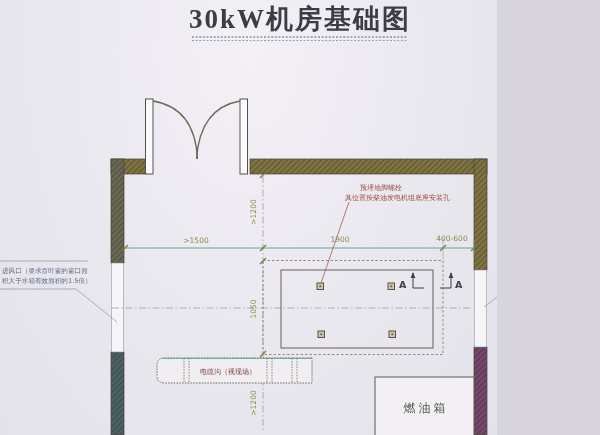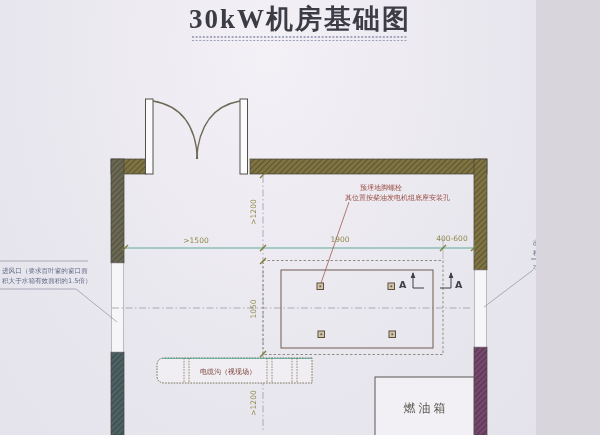--- a/index.html
+++ b/index.html
@@ -1,17 +1,17 @@
 <!DOCTYPE html>
 <html><head>
 <meta charset="utf-8">
 <style>
   html,body{margin:0;padding:0;background:#d8d6dc;}
   #screenshot{
-    position:relative;width:536px;height:435px;overflow:hidden;
+    position:relative;width:497px;height:435px;overflow:hidden;
     background:radial-gradient(ellipse at 50% 12%, #f3f1f6 0%, #eae8ef 55%, #e4e2ea 100%);
     font-family:"DejaVu Sans",sans-serif;
   }
   svg{position:absolute;inset:0;display:block;}
   text{user-select:none;}
   .title-text{font-family:"Liberation Serif","DejaVu Serif",serif;font-weight:bold;letter-spacing:2px;fill:#3c3c44;}
   .dim{font-size:7.5px;fill:#8f894b;font-family:"DejaVu Sans",sans-serif;}
   .red-note{font-size:7px;fill:#9a4d44;}
   .blue-note{font-size:6.6px;fill:#5f6a85;}
   .trench-label{font-size:7px;fill:#7c4238;}

